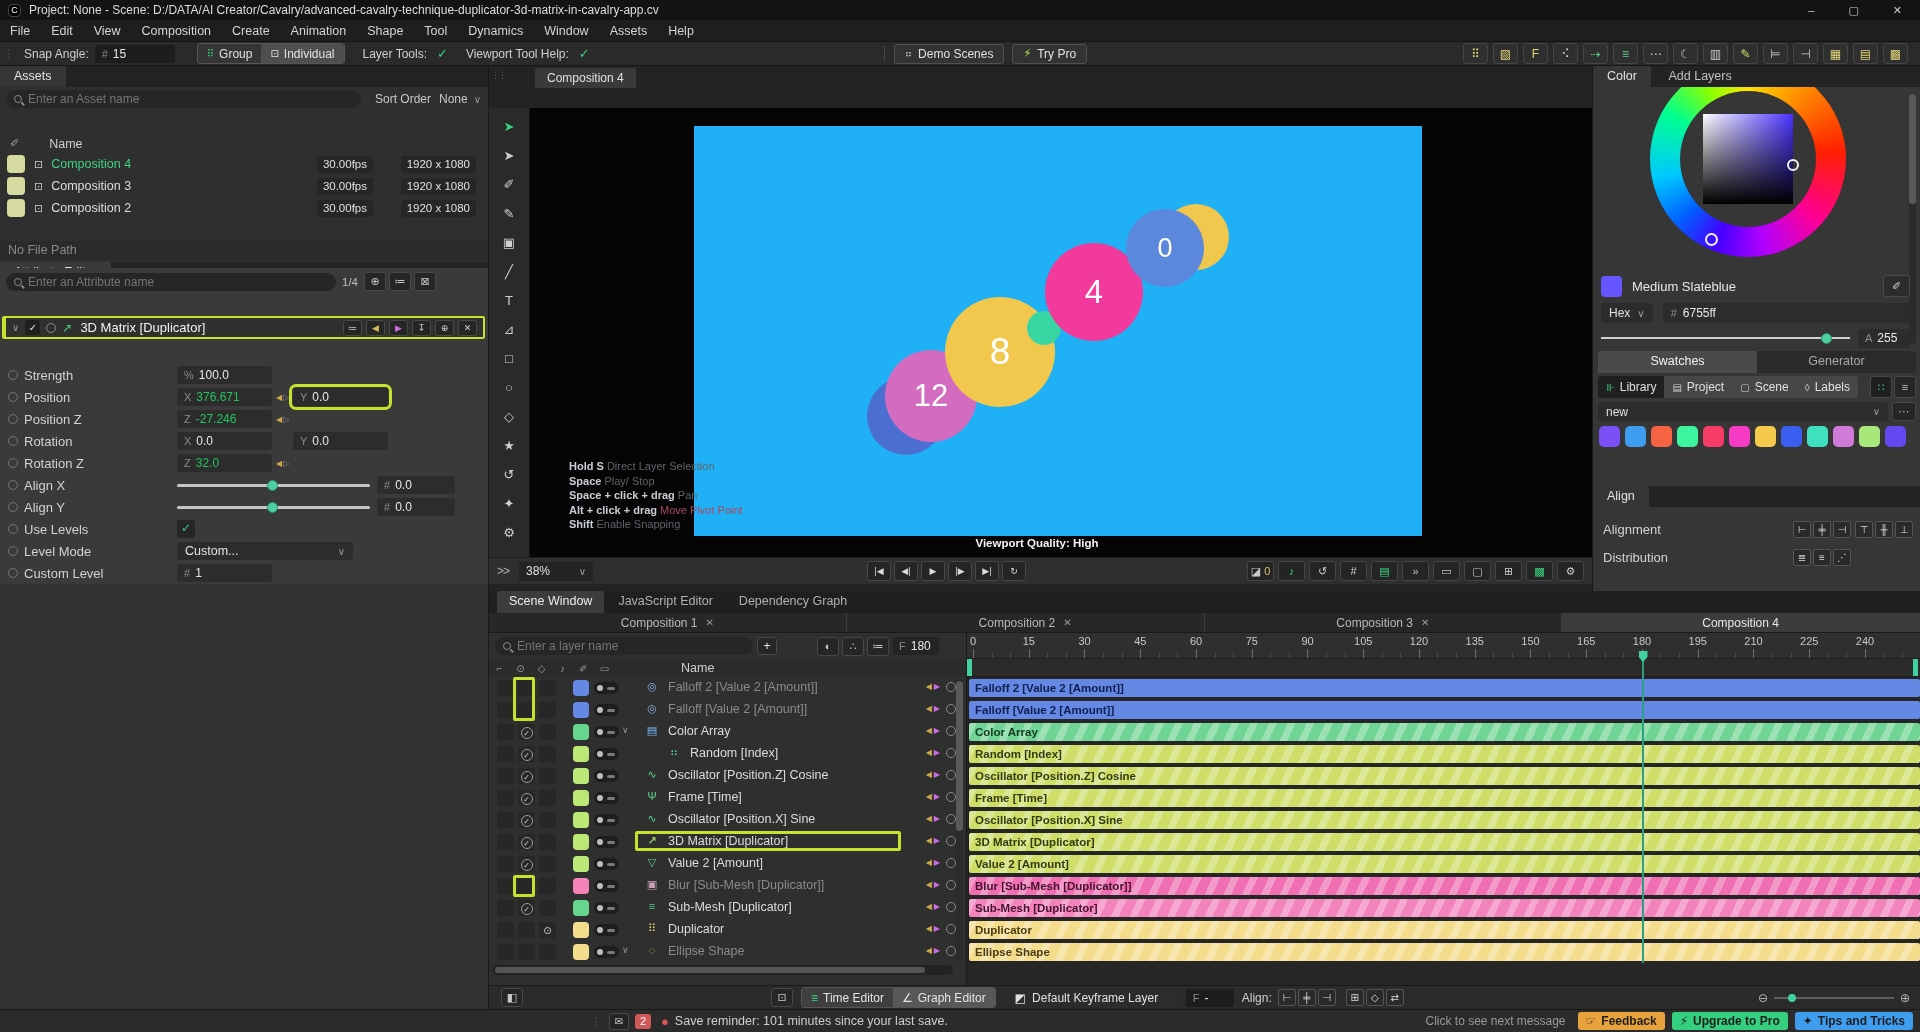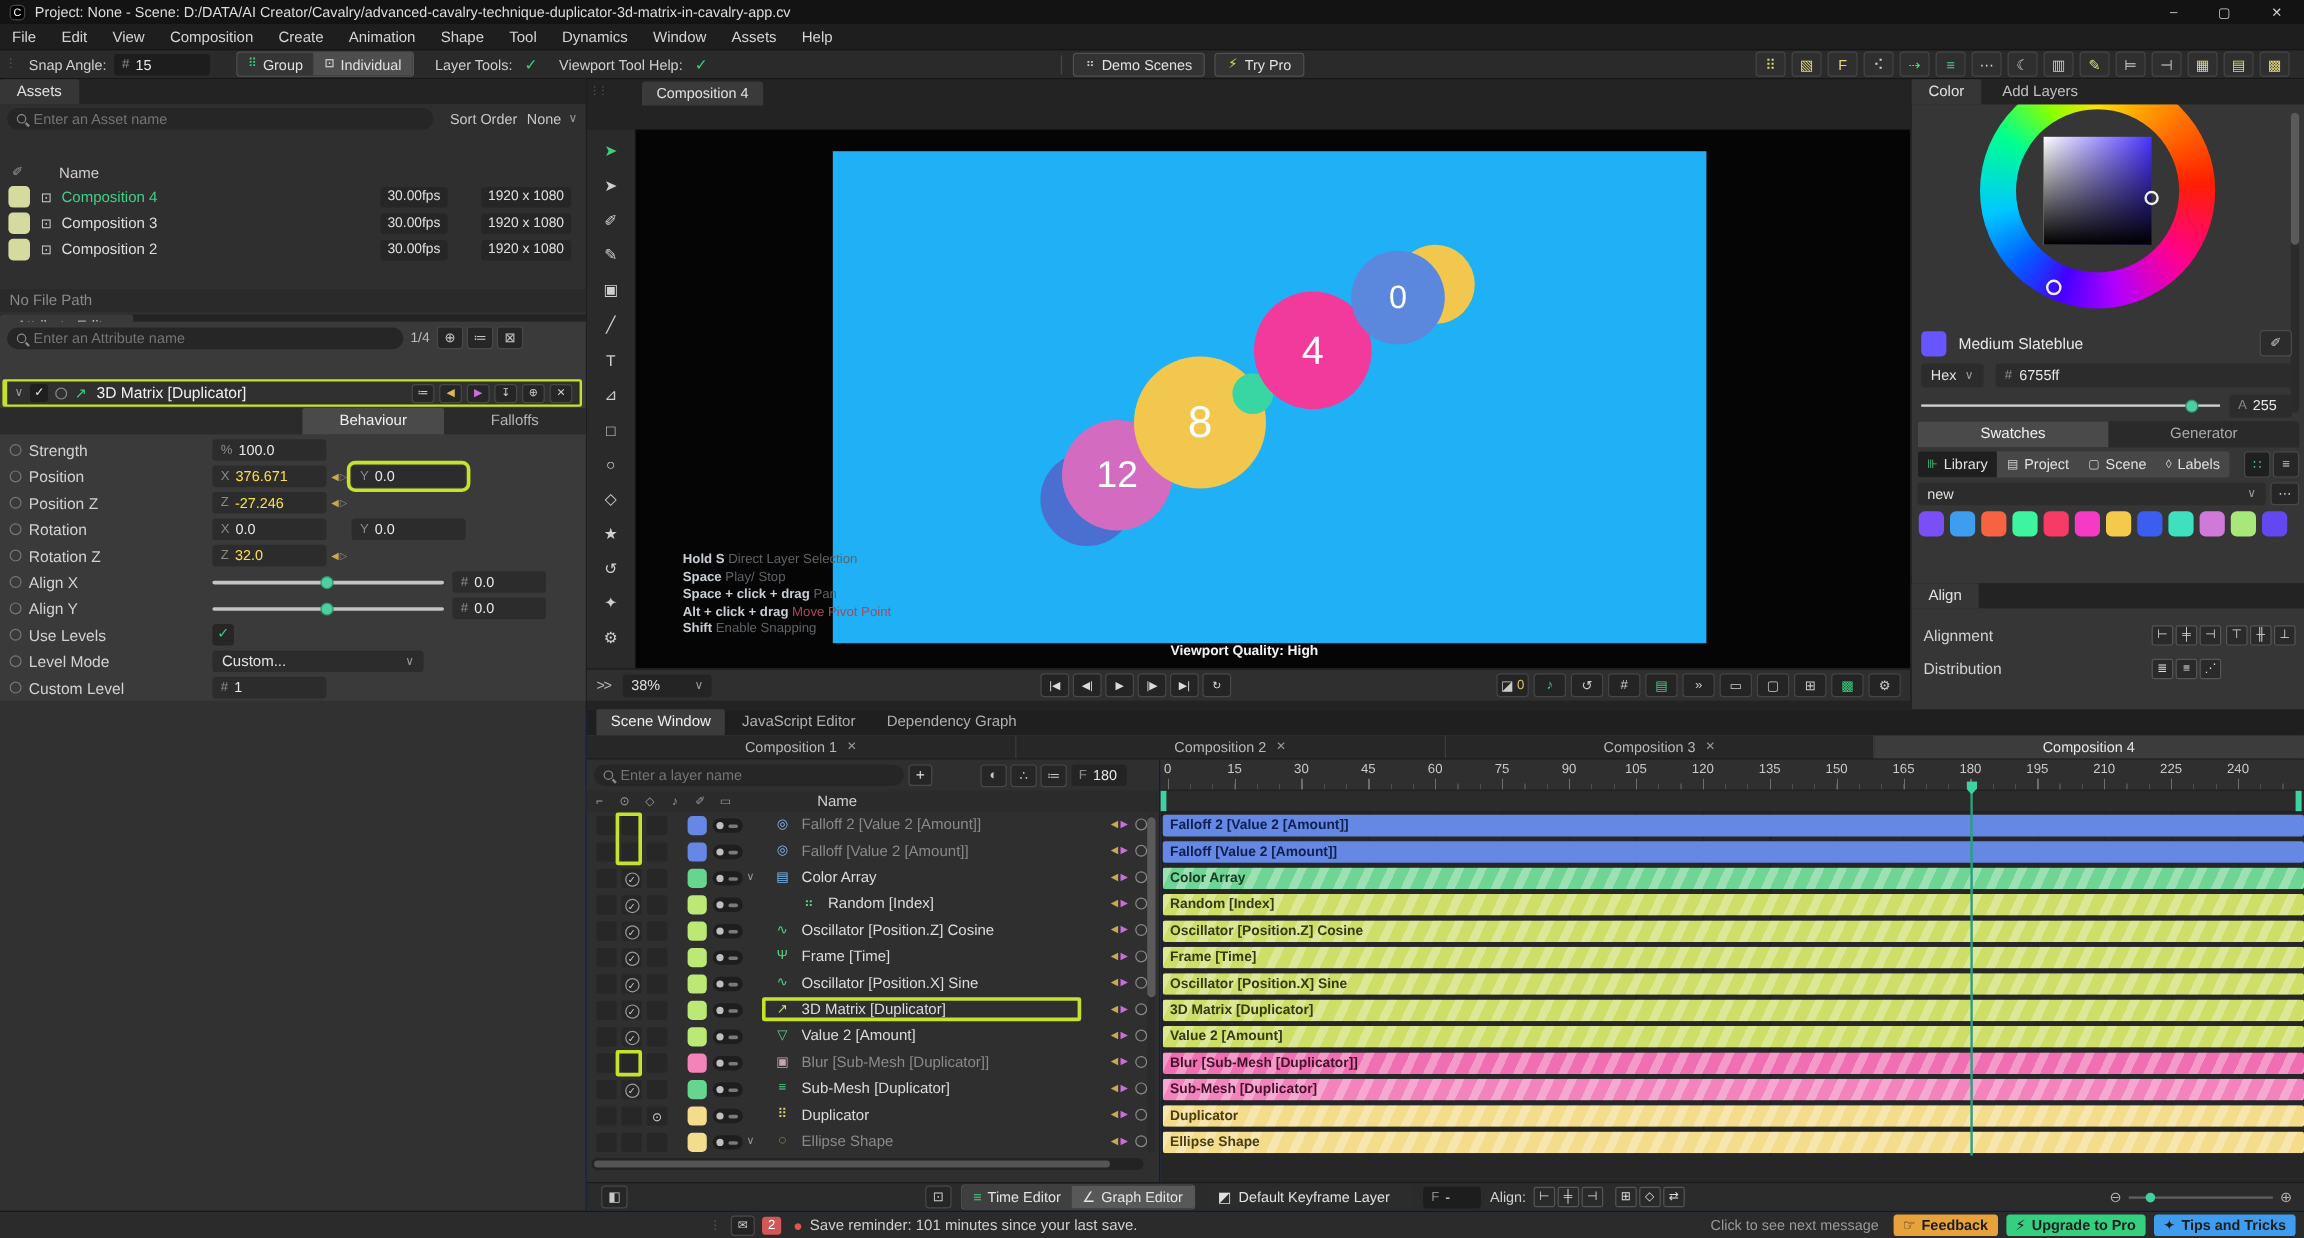--- a/index.html
+++ b/index.html
@@ -13,21 +13,21 @@
   .wincontrols { margin-left:auto; display:flex; gap:34px; padding-right:10px; color:#cfcfcf; font-size:11px; }
   .wincontrols span { cursor:default; }
   .menubar { position:absolute; left:0; top:20px; width:1920px; height:22px; background:#1e1e1e; display:flex; align-items:center; gap:21px; padding-left:10px; border-bottom:1px solid #141414; }
   .menu-item { font-size:12.5px; color:#d4d4d4; }
   .toolbar { position:absolute; left:0; top:42px; width:1920px; height:24px; background:#2a2a2a; display:flex; align-items:center; border-bottom:1px solid #161616; }
   .tb-grip { color:#5a5a5a; font-size:10px; padding:0 4px; letter-spacing:-2px; }
   .tb-label { font-size:12px; color:#cfcfcf; margin:0 6px 0 8px; }
   .tb-field { display:flex; align-items:center; gap:5px; background:#1d1d1d; border-radius:3px; height:18px; padding:0 7px; width:80px; }
   .pfx { color:#8a8a8a; font-size:11px; }
   .val { color:#e8e8e8; font-size:12px; }
-  .val.yellow { color:#fde047; }
+  .val.yellow { color:#22c55e; }
   .btn-pair { display:flex; margin-left:22px; border:1px solid #555; border-radius:3px; overflow:hidden; }
   .tb-btn { display:flex; align-items:center; gap:5px; height:19px; padding:0 9px; font-size:12px; color:#e0e0e0; background:#353535; }
   .tb-btn.lit { background:#4e4e4e; }
   .tb-btn .gi { font-size:10px; }
   .green { color:#3ad07f; }
   .tb-check { color:#3ad07f; font-weight:bold; font-size:13px; margin:0 4px; }
   .tb-sep { width:1px; height:16px; background:#454545; margin:0 9px; }
   .tb-btn2 { display:flex; align-items:center; gap:6px; height:20px; padding:0 10px; font-size:12px; color:#e0e0e0; background:#333; border:1px solid #505050; border-radius:3px; margin-right:8px; }
   #tb-icons { margin-left:auto; display:flex; gap:5px; padding-right:12px; }
   .tb-icon { width:25px; height:21px; background:#2f2f2f; border:1px solid #454545; border-radius:3px; display:flex; align-items:center; justify-content:center; font-size:12px; }
@@ -377,24 +377,20 @@
         <span class="node-title">3D Matrix [Duplicator]</span>
         <div class="nh-icons" id="nh-icons">
             <div class="ibtn" style="color: rgb(207, 207, 207);">≔</div>
             <div class="ibtn" style="color: rgb(216, 184, 90);">◀</div>
             <div class="ibtn" style="color: rgb(200, 110, 224);">▶</div>
             <div class="ibtn" style="color: rgb(207, 207, 207);">↧</div>
             <div class="ibtn" style="color: rgb(207, 207, 207);">⊕</div>
             <div class="ibtn" style="color: rgb(207, 207, 207);">✕</div>
           </div>
       </div>
-      <div class="attr-tabs">
-        <div class="attab on">Behaviour</div>
-        <div class="attab">Falloffs</div>
-      </div>
 
       <div class="arow" style="top:96px">
         <span class="akey"></span>
         <span class="albl">Strength</span>
         <div class="afield">
           <span class="pfx">%</span>
           <span class="val">100.0</span>
         </div>
       </div>
       <div class="arow" style="top:118px">

